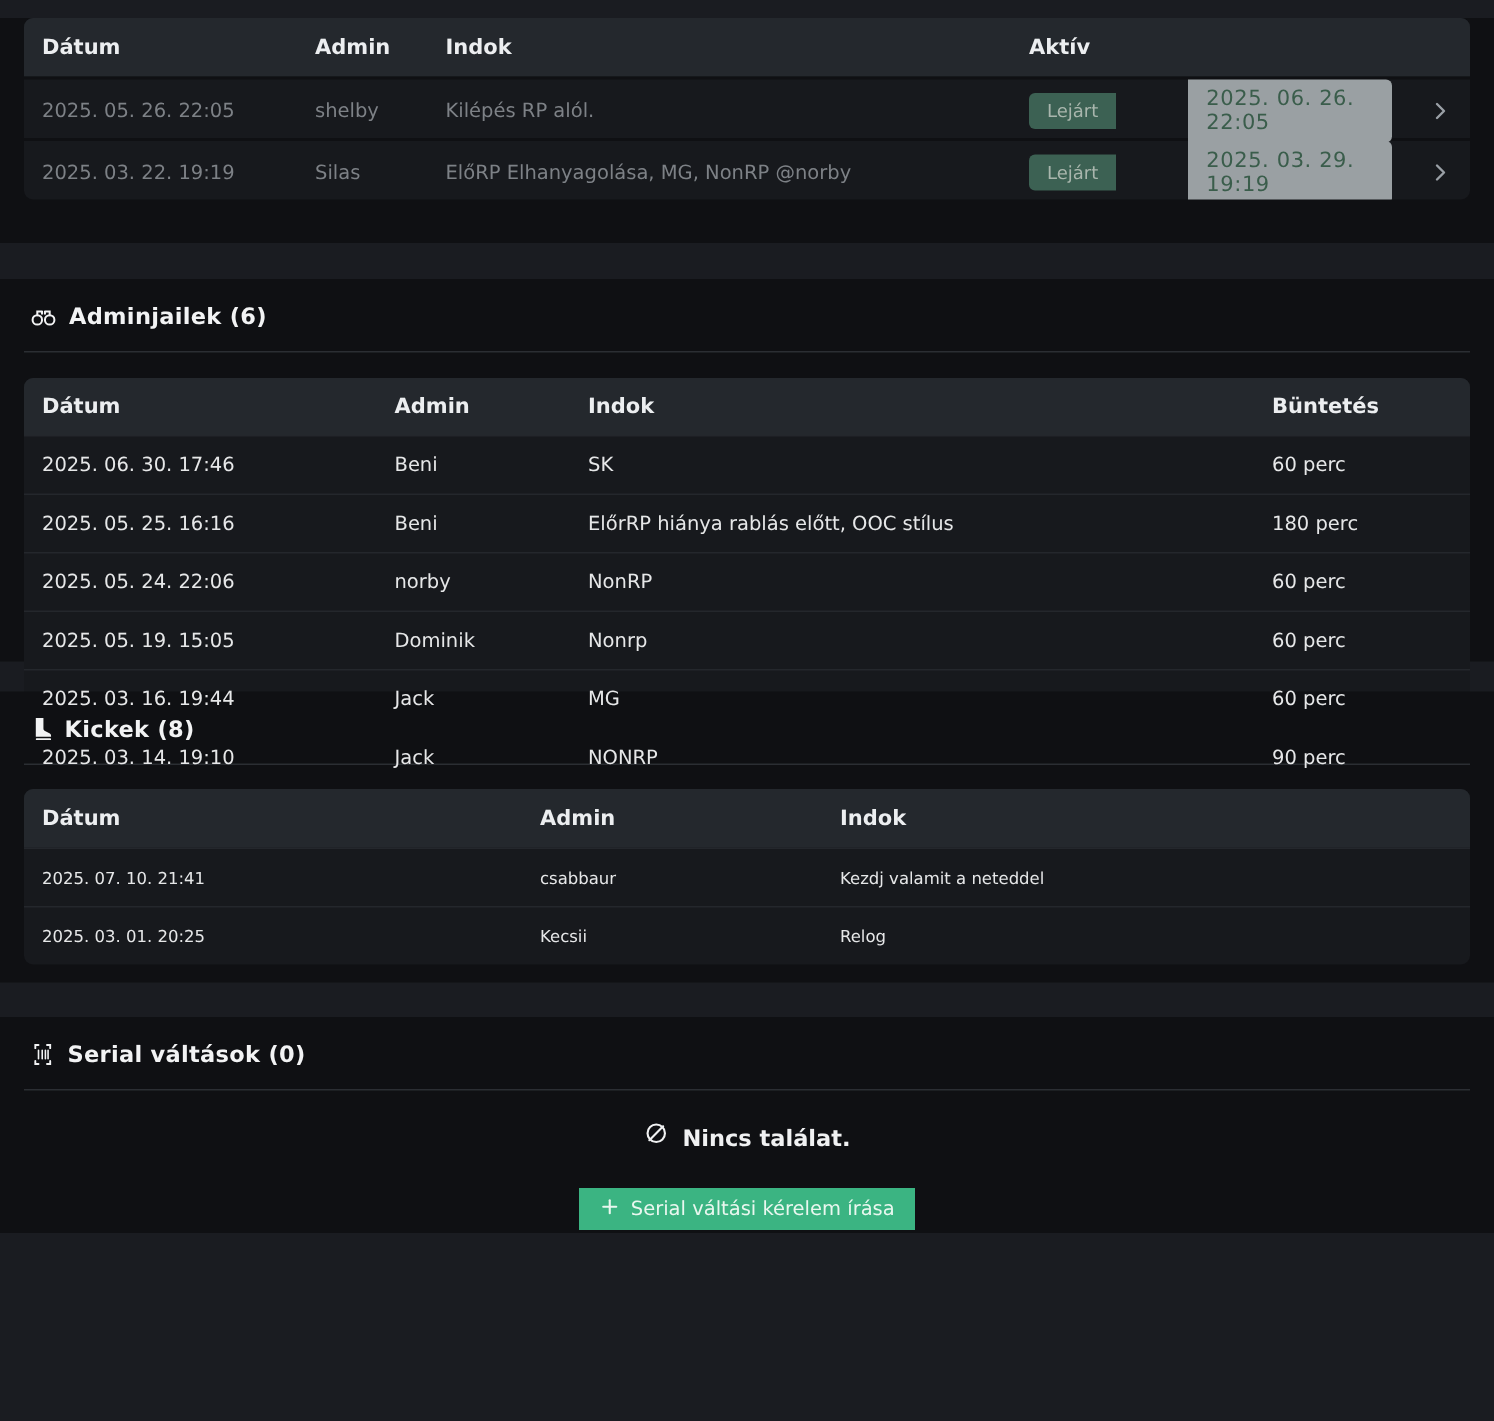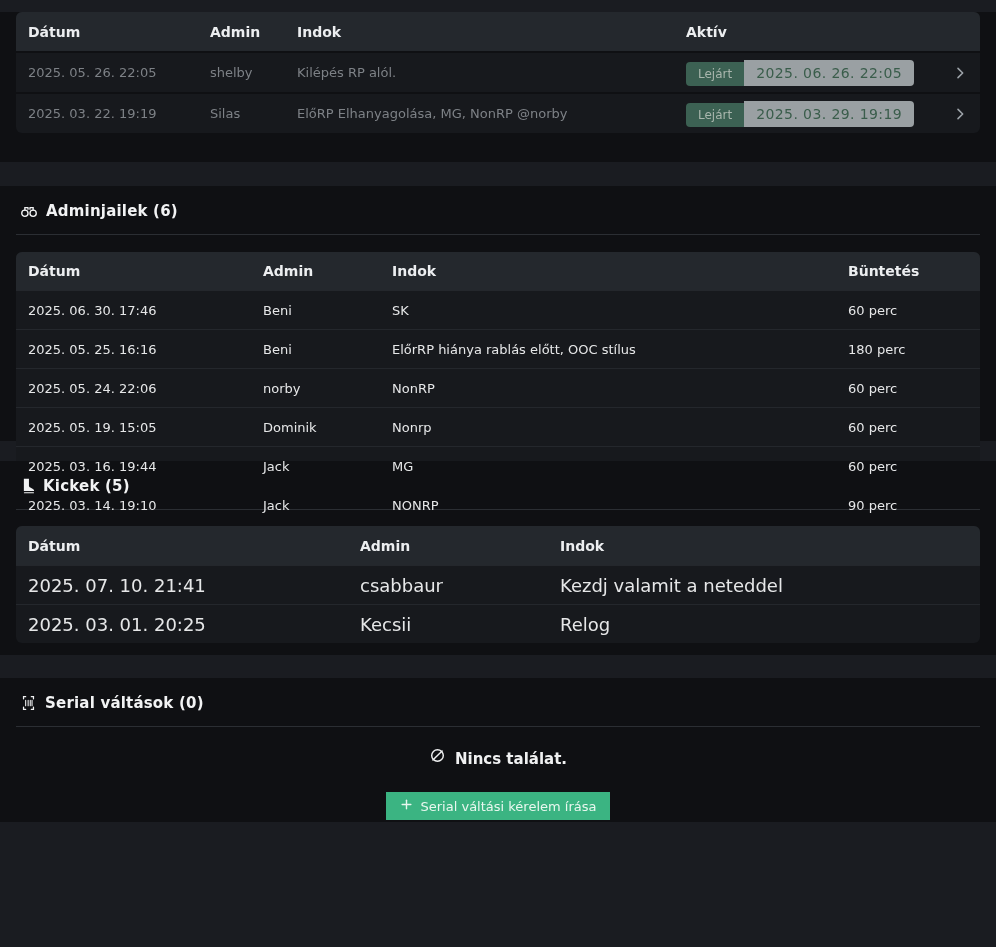--- a/index.html
+++ b/index.html
@@ -34,23 +34,23 @@
   .g-jails { grid-template-columns:235px 129px 456px 1fr; }
   .g-kicks { grid-template-columns:332px 200px 1fr; }
 
   .thead { background:#24282d; font-weight:bold; font-size:14px; color:#eceef0; }
   .h-bans  { height:39px; }
   .h-jails { height:38px; }
   .h-kicks { height:39px; }
 
   .r-bans  { height:41px; font-size:13px; color:#7d8186; border-top:2px solid #0f1013; }
   .r-jails { height:39px; font-size:13px; color:#e6e7e8; border-top:1px solid #24272c; }
-  .r-kicks { height:39px; font-size:18px; color:#e6e7e8; border-top:1px solid #24272c; }
-
-  .badge-pair { display:inline-flex; align-items:flex-end; }
+  .r-kicks { height:39px; font-size:11px; color:#e6e7e8; border-top:1px solid #24272c; }
+
+  .badge-pair { display:inline-flex; align-items:center;gap:48px; }
   .badge-status {
     background:#3c6153; color:#a9b6ad; font-size:12px;
     padding:5px 12px; border-radius:4px 0 0 4px;
     display:flex; align-items:center;
   }
   .badge-until {
     background:#9aa0a3; color:#3a5d4b; font-size:14px; letter-spacing:.4px;
     padding:5px 12px; border-radius:0 4px 4px 0;
     display:flex; align-items:center;
   }
@@ -173,21 +173,21 @@
 </div>
 
 <div class="section-card card-kicks">
   <div class="section-title">
     <span>
       <svg width="15" height="16" viewBox="0 0 20 22" fill="#f2f3f4">
         <path d="M5 1h7v9.5c0 1.2.7 2 1.9 2.6l3.6 1.9c1 .5 1.5 1.2 1.5 2.2V18H5V1z"></path>
         <rect x="5" y="19.5" width="14" height="1.6" rx="0.8"></rect>
       </svg>
     </span>
-    <span class="ttl">Kickek (5)</span>
+    <span class="ttl">Kickek (8)</span>
   </div>
   <div class="divider"></div>
 
   <div class="tbl tbl-kicks">
     <div class="trow g-kicks thead h-kicks">
       <div>Dátum</div>
       <div>Admin</div>
       <div>Indok</div>
     </div>
     <div class="trow g-kicks r-kicks">

